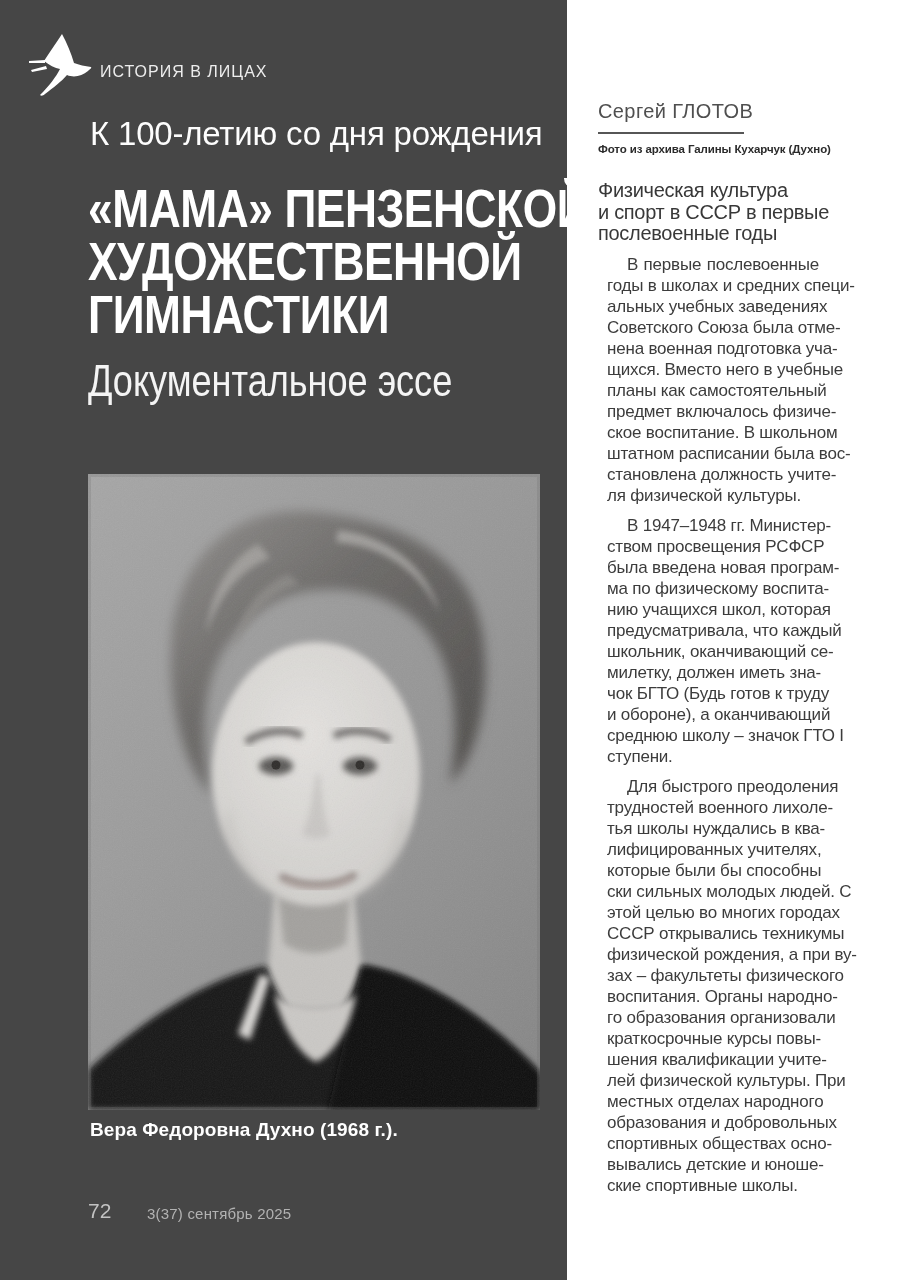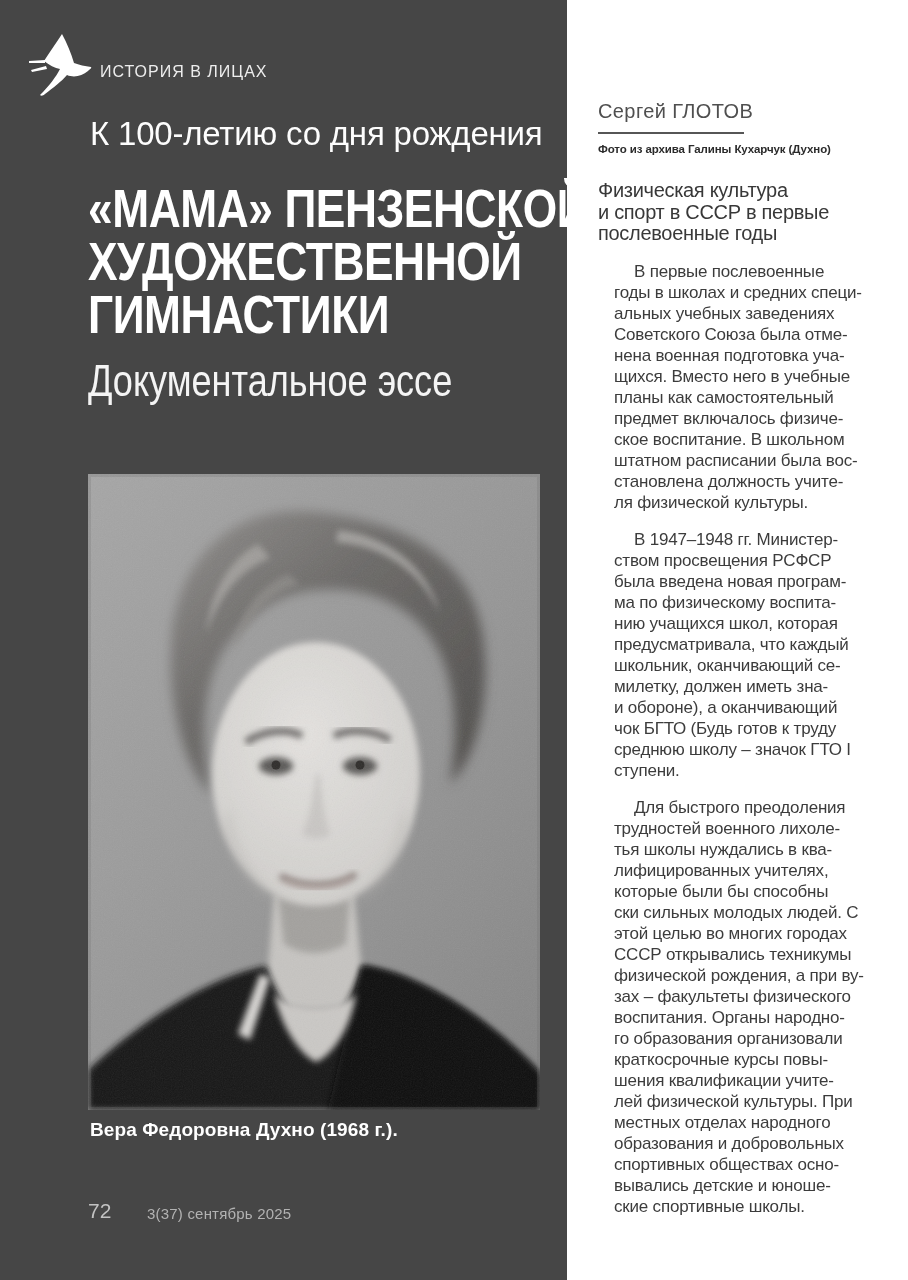--- a/index.html
+++ b/index.html
@@ -60,21 +60,21 @@
   }
   .author-rule{width:146px;height:2px;background:#565656;margin-top:9px;}
   .credit{
     margin-top:9px;color:#2b2b2b;font-size:11.5px;font-weight:700;
     letter-spacing:-0.1px;white-space:nowrap;text-align:center;
   }
   .heading{margin-top:25px;color:#383838;font-size:20px;line-height:21.5px;
     font-weight:400;letter-spacing:-0.3px;}
   .heading div{white-space:nowrap;}
   .body{margin-top:4px;color:var(--body_text,#3c3c3c);font-size:17px;line-height:21px;}
-  .para{margin:16px;}
+  .para{margin:9px;}
   .bl{text-align:justify;text-align-last:justify;letter-spacing:-0.2px;
       height:21px;overflow:visible;white-space:nowrap;text-align-last:justify;}
   .bl.last{text-align-last:left;}
   .bl.first{padding-left:20px;}
 </style>
 </head>
 <body>
 
 <div id="page">
 
@@ -234,22 +234,22 @@
         </div>
         <div class="para">
           <div class="bl first">В 1947–1948 гг. Министер-</div>
           <div class="bl">ством просвещения РСФСР</div>
           <div class="bl">была введена новая програм-</div>
           <div class="bl">ма по физическому воспита-</div>
           <div class="bl">нию учащихся школ, которая</div>
           <div class="bl">предусматривала, что каждый</div>
           <div class="bl">школьник, оканчивающий се-</div>
           <div class="bl">милетку, должен иметь зна-</div>
+          <div class="bl">чок БГТО (Будь готов к труду</div>
           <div class="bl">и обороне), а оканчивающий</div>
-          <div class="bl">чок БГТО (Будь готов к труду</div>
           <div class="bl">среднюю школу – значок ГТО I</div>
           <div class="bl last">ступени.</div>
         </div>
         <div class="para">
           <div class="bl first">Для быстрого преодоления</div>
           <div class="bl">трудностей военного лихоле-</div>
           <div class="bl">тья школы нуждались в ква-</div>
           <div class="bl">лифицированных учителях,</div>
           <div class="bl">которые были бы способны</div>
           <div class="bl">ски сильных молодых людей. С</div>

